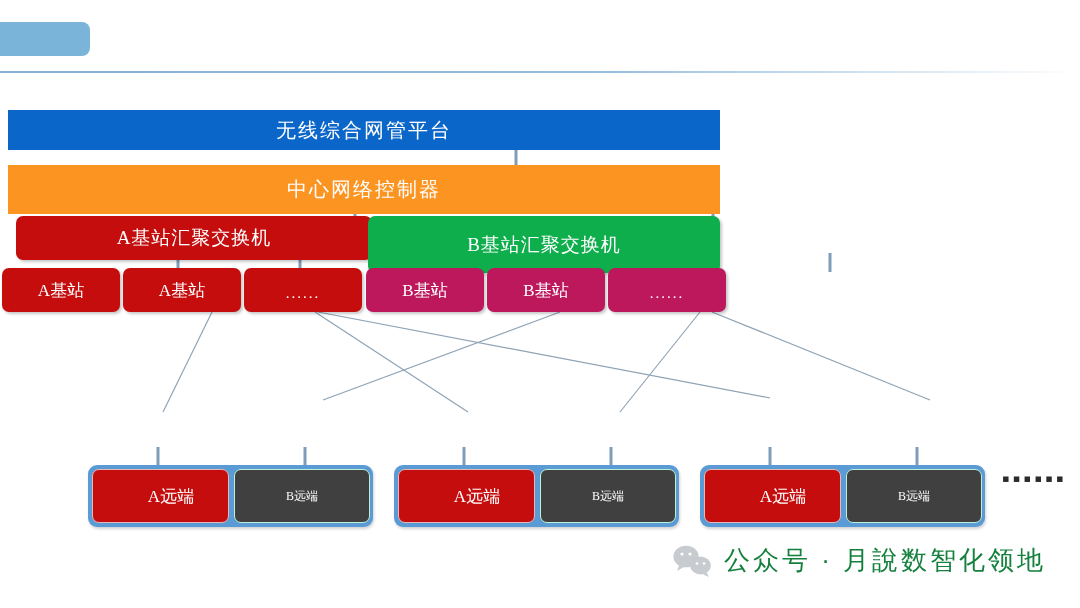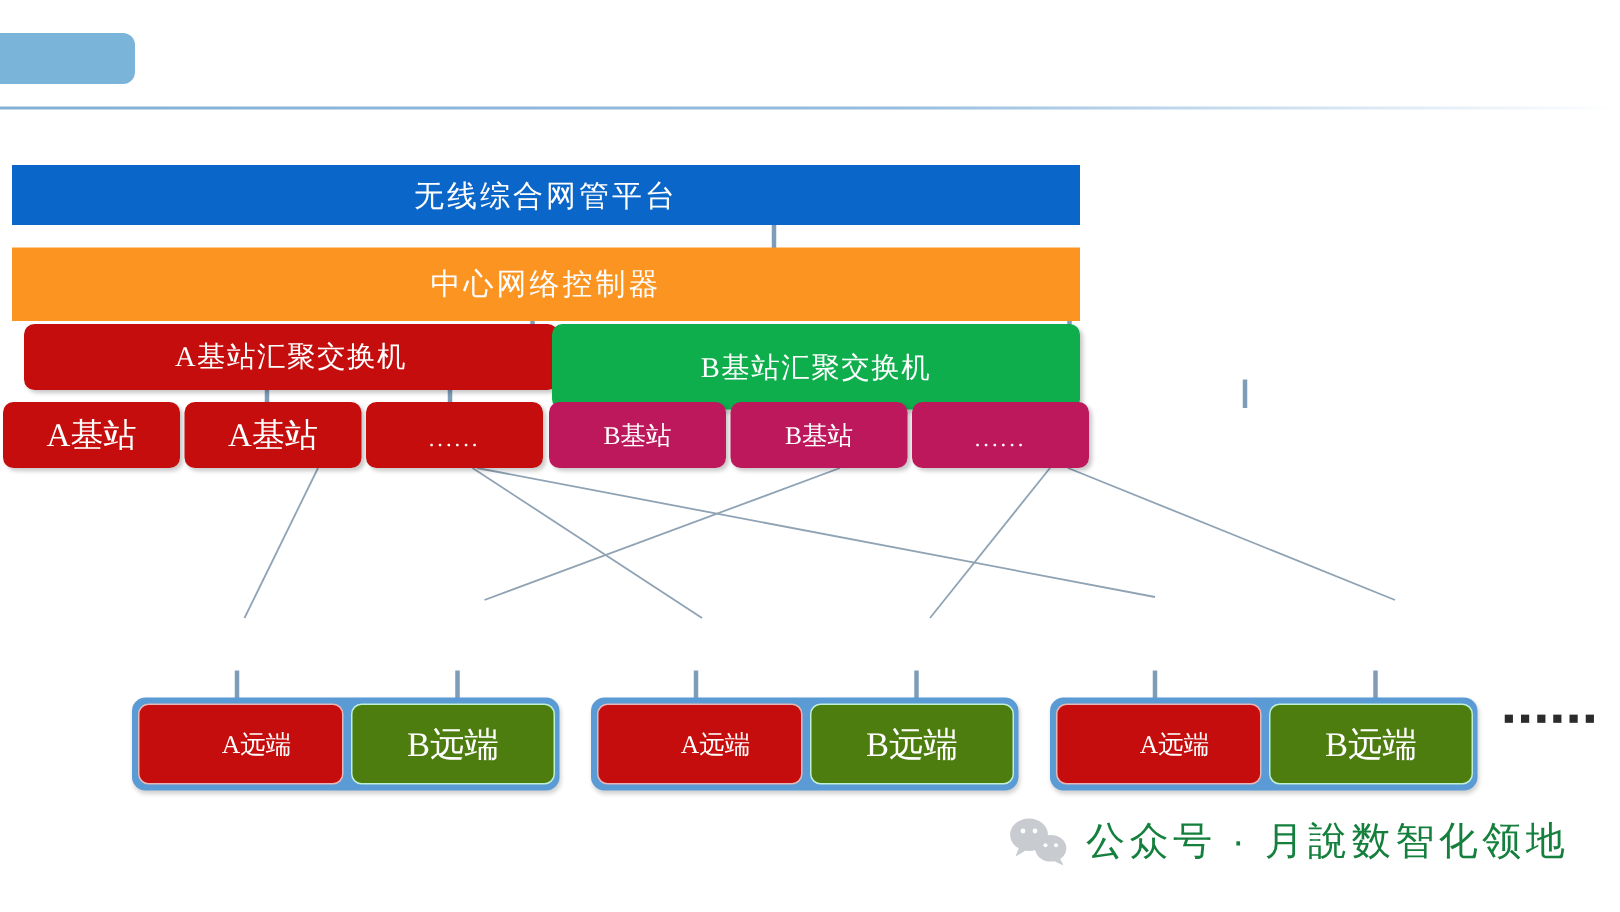--- a/index.html
+++ b/index.html
@@ -35,30 +35,30 @@
     color:#ffffff;box-sizing:border-box;text-align:center;
     font-family:"Liberation Serif","DejaVu Serif",serif;
   }
   .rounded{border-radius:7px;}
   .shadow{box-shadow:2px 2px 3px rgba(0,0,0,.22);}
 
   .platform{background:#0a66c8;font-size:20px;letter-spacing:2px;}
   .controller{background:#fb9421;font-size:20px;letter-spacing:2px;}
   .switch-red{background:#c50d0d;font-size:19px;letter-spacing:1px;}
   .switch-green{background:#0fae4d;font-size:19px;letter-spacing:1px;}
-  .bs-red{background:#c50d0d;font-size:22px;}
+  .bs-red{background:#c50d0d;font-size:17px;}
   .bs-green{background:#be185d;font-size:17px;}
   .dots-node{font-size:15px;letter-spacing:2px;padding-top:6px;}
 
   .remote-group{
     position:absolute;background:#5b9bd5;border-radius:9px;
     box-shadow:1px 2px 3px rgba(0,0,0,.18);
   }
   .remote-red{background:#c50d0d;font-size:17px;border:1.5px solid #e6b7b7;padding-left:21px;}
-  .remote-green{background:#4d7c0f;font-size:23px;border:1.5px solid #bdf0d4;}
+  .remote-green{background:#404040;font-size:12px;border:1.5px solid #bdf0d4;}
 
   #tail-ellipsis{
     position:absolute;left:1002px;top:466px;
     color:#2b2b2b;font-size:22px;font-weight:bold;letter-spacing:3px;
     font-family:"Liberation Sans",sans-serif;
   }
 
   
   #watermark{
     position:absolute;left:672px;top:543px;

